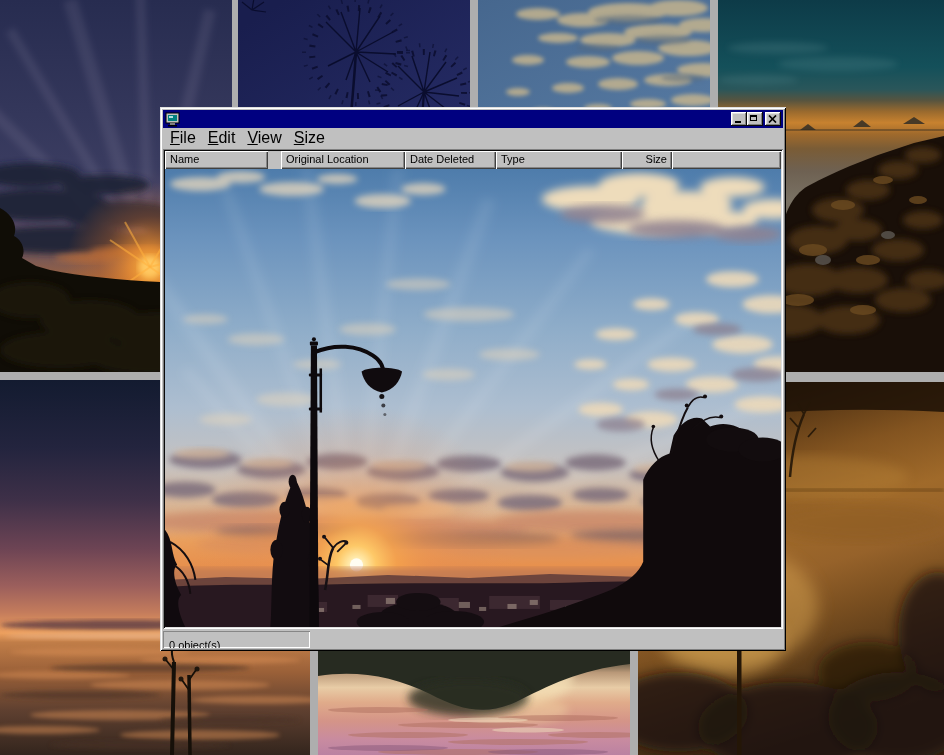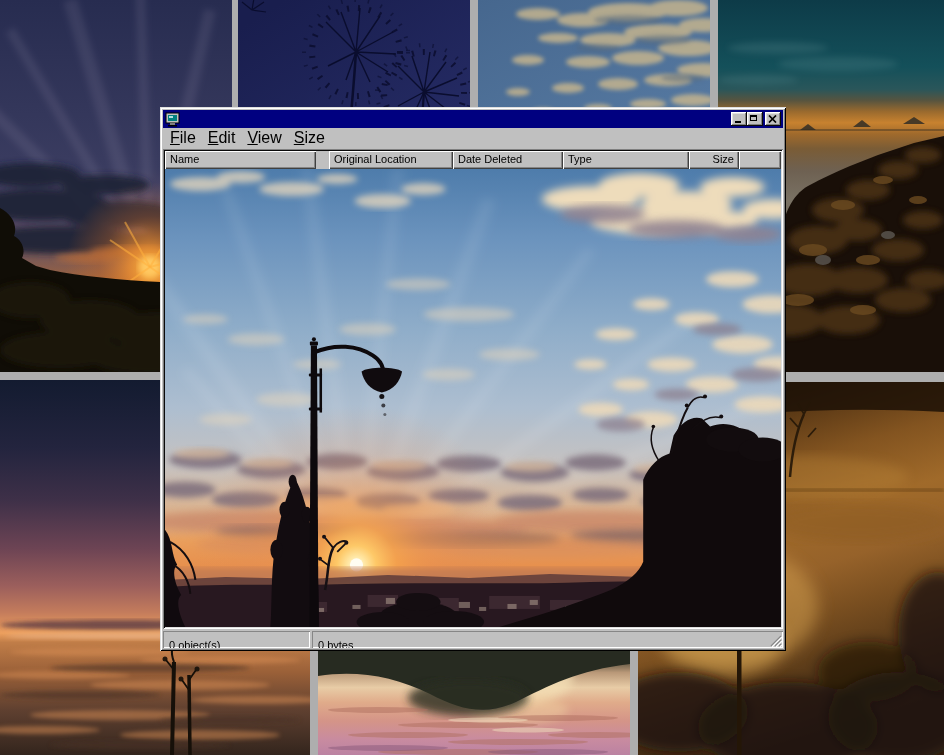--- a/index.html
+++ b/index.html
@@ -43,23 +43,23 @@
 
   .client{flex:1 1 auto;background:#c0c0c0;margin-top:1px;
     box-shadow:inset 1px 1px 0 #808080,inset -1px -1px 0 #fff,
                inset 2px 2px 0 #0a0a0a,inset -2px -2px 0 #dfdfdf;
     padding:2px;display:flex;flex-direction:column;overflow:hidden;}
   .colheaders{height:18px;display:flex;flex:0 0 auto;background:#c0c0c0;}
   .colcell{box-sizing:border-box;background:#c0c0c0;font-size:11px;color:#000;
     padding:2px 5px 0 5px;white-space:nowrap;overflow:hidden;
     box-shadow:inset 1px 1px 0 #fff,inset -1px 0 0 #404040,inset 0 -1px 0 #404040,
                inset -2px 0 0 #868686,inset 0 -2px 0 #868686;}
-  .colcell:nth-child(1){width:151px;}
+  .colcell:nth-child(1){width:103px;}
   .colcell:nth-child(2){width:124px;margin-left:13px;}
-  .colcell:nth-child(3){width:110px;}
+  .colcell:nth-child(3){width:91px;}
   .colcell:nth-child(4){width:126px;}
   .colcell:nth-child(5){width:50px;text-align:right;}
   .colcell:nth-child(6){flex:1 1 auto;}
   .listview{flex:1 1 auto;position:relative;overflow:hidden;background:#9cb4cc;}
   .listview svg{position:absolute;inset:0;width:100%;height:100%;display:block;}
 
   .statusbar{height:17px;margin-top:2px;display:flex;flex:0 0 auto;}
   .statuspanel{box-sizing:border-box;font-size:11px;color:#000;background:#c0c0c0;
     padding:8px 6px 0 6px;box-shadow:inset 1px 1px 0 #868686,inset -1px -1px 0 #fff;
     white-space:nowrap;overflow:hidden;}
@@ -723,28 +723,15 @@
             <rect x="152.5" y="199" width="2.5" height="44" fill="#0d090c"></rect>
             <rect x="142" y="204" width="13" height="3" rx="1" fill="#0d090c"></rect>
             <rect x="142" y="238" width="13" height="3" rx="1" fill="#0d090c"></rect>
           </g>
         </svg>
       </div>
     </div>
 
     <div class="statusbar">
       <div class="statuspanel p1">0 object(s)</div>
-      <div class="statuspanel p2">
-        <span>0 bytes</span>
-        <svg class="grip" viewBox="0 0 13 13">
-          <g stroke-width="1.3">
-            <path d="M12 2 L2 12" stroke="#868686"></path>
-              <path d="M13 3 L3 13" stroke="#fdfdfd"></path>
-            <path d="M12 6 L6 12" stroke="#868686"></path>
-              <path d="M13 7 L7 13" stroke="#fdfdfd"></path>
-            <path d="M12 10 L10 12" stroke="#868686"></path>
-              <path d="M13 11 L11 13" stroke="#fdfdfd"></path>
-          </g>
-        </svg>
-      </div>
     </div>
   </div>
 </div>
 
 </body></html>

